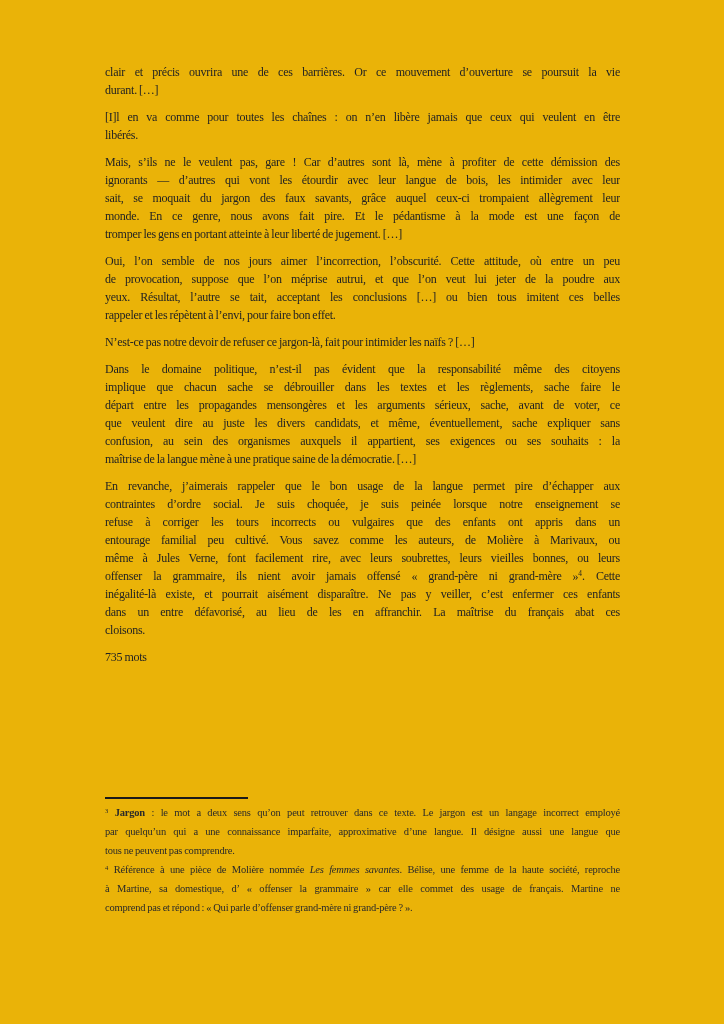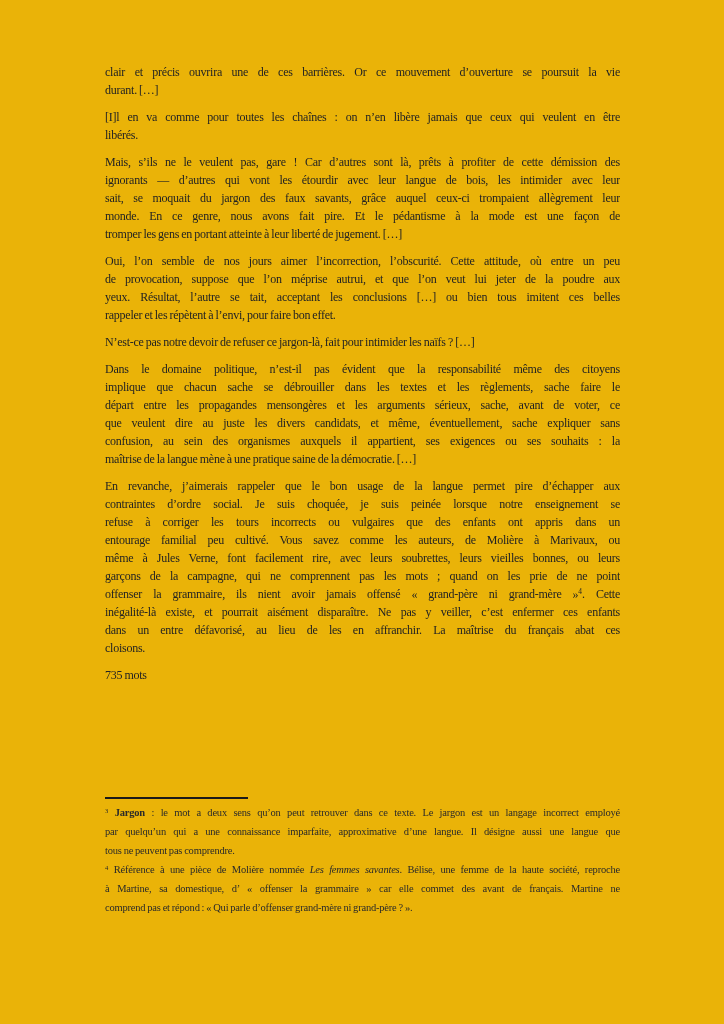--- a/index.html
+++ b/index.html
@@ -58,21 +58,21 @@
   <div class="text-block">
       <div class="para">
         <div class="line bodyline">clair et précis ouvrira une de ces barrières. Or ce mouvement d’ouverture se poursuit la vie</div>
         <div class="line bodyline lastline">durant. […]</div>
       </div>
       <div class="para">
         <div class="line bodyline">[I]l en va comme pour toutes les chaînes : on n’en libère jamais que ceux qui veulent en être</div>
         <div class="line bodyline lastline">libérés.</div>
       </div>
       <div class="para">
-        <div class="line bodyline">Mais, s’ils ne le veulent pas, gare ! Car d’autres sont là, prêts à profiter de cette démission des</div>
+        <div class="line bodyline">Mais, s’ils ne le veulent pas, gare ! Car d’autres sont là, mène à profiter de cette démission des</div>
         <div class="line bodyline">ignorants — d’autres qui vont les étourdir avec leur langue de bois, les intimider avec leur</div>
         <div class="line bodyline">sait, se moquait du jargon des faux savants, grâce auquel ceux-ci trompaient allègrement leur</div>
         <div class="line bodyline">monde. En ce genre, nous avons fait pire. Et le pédantisme à la mode est une façon de</div>
         <div class="line bodyline lastline">tromper les gens en portant atteinte à leur liberté de jugement. […]</div>
       </div>
       <div class="para">
         <div class="line bodyline">Oui, l’on semble de nos jours aimer l’incorrection, l’obscurité. Cette attitude, où entre un peu</div>
         <div class="line bodyline">de provocation, suppose que l’on méprise autrui, et que l’on veut lui jeter de la poudre aux</div>
         <div class="line bodyline">yeux. Résultat, l’autre se tait, acceptant les conclusions […] ou bien tous imitent ces belles</div>
         <div class="line bodyline lastline">rappeler et les répètent à l’envi, pour faire bon effet.</div>
@@ -87,38 +87,37 @@
         <div class="line bodyline">que veulent dire au juste les divers candidats, et même, éventuellement, sache expliquer sans</div>
         <div class="line bodyline">confusion, au sein des organismes auxquels il appartient, ses exigences ou ses souhaits : la</div>
         <div class="line bodyline lastline">maîtrise de la langue mène à une pratique saine de la démocratie. […]</div>
       </div>
       <div class="para">
         <div class="line bodyline">En revanche, j’aimerais rappeler que le bon usage de la langue permet pire d’échapper aux</div>
         <div class="line bodyline">contraintes d’ordre social. Je suis choquée, je suis peinée lorsque notre enseignement se</div>
         <div class="line bodyline">refuse à corriger les tours incorrects ou vulgaires que des enfants ont appris dans un</div>
         <div class="line bodyline">entourage familial peu cultivé. Vous savez comme les auteurs, de Molière à Marivaux, ou</div>
         <div class="line bodyline">même à Jules Verne, font facilement rire, avec leurs soubrettes, leurs vieilles bonnes, ou leurs</div>
-        <div class="line bodyline">garçons de la campagne, qui ne comprennent pas les mots ; quand on les prie de ne point</div>
         <div class="line bodyline">offenser la grammaire, ils nient avoir jamais offensé « grand-père ni grand-mère »<span class="sup">4</span>. Cette</div>
         <div class="line bodyline">inégalité-là existe, et pourrait aisément disparaître. Ne pas y veiller, c’est enfermer ces enfants</div>
         <div class="line bodyline">dans un entre défavorisé, au lieu de les en affranchir. La maîtrise du français abat ces</div>
         <div class="line bodyline lastline">cloisons.</div>
       </div>
       <div class="para">
         <div class="line bodyline lastline">735 mots</div>
       </div>
     </div>
   <div class="footnotes">
     <div class="fnrule"></div>
     <div id="fnlist">
         <div class="footnote">
           <div class="line fnline"><span class="sup">3</span> <span class="bold">Jargon</span> : le mot a deux sens qu’on peut retrouver dans ce texte. Le jargon est un langage incorrect employé</div>
           <div class="line fnline">par quelqu’un qui a une connaissance imparfaite, approximative d’une langue. Il désigne aussi une langue que</div>
           <div class="line fnline lastline">tous ne peuvent pas comprendre.</div>
         </div>
         <div class="footnote">
           <div class="line fnline"><span class="sup">4</span> Référence à une pièce de Molière nommée <span class="italic">Les femmes savantes</span>. Bélise, une femme de la haute société, reproche</div>
-          <div class="line fnline">à Martine, sa domestique, d’ « offenser la grammaire » car elle commet des avant de français. Martine ne</div>
+          <div class="line fnline">à Martine, sa domestique, d’ « offenser la grammaire » car elle commet des usage de français. Martine ne</div>
           <div class="line fnline lastline">comprend pas et répond : « Qui parle d’offenser grand-mère ni grand-père ? ».</div>
         </div>
       </div>
   </div>
 </div>
 
 </body></html>

